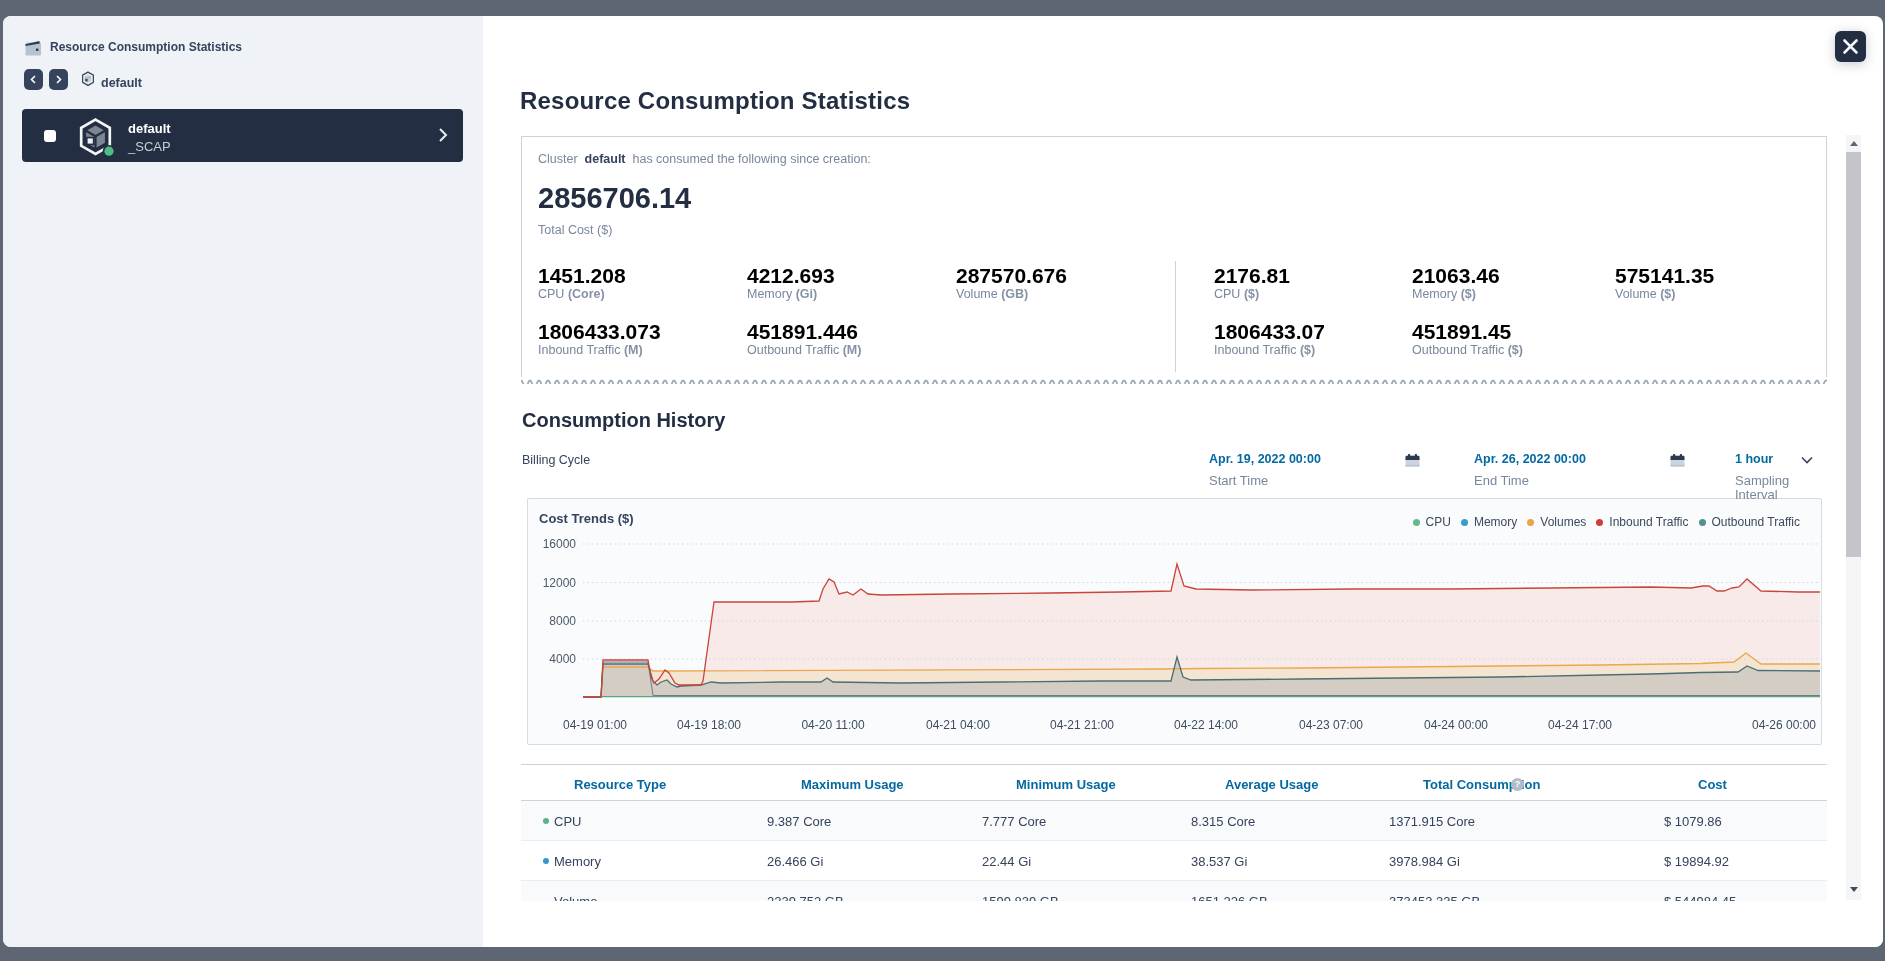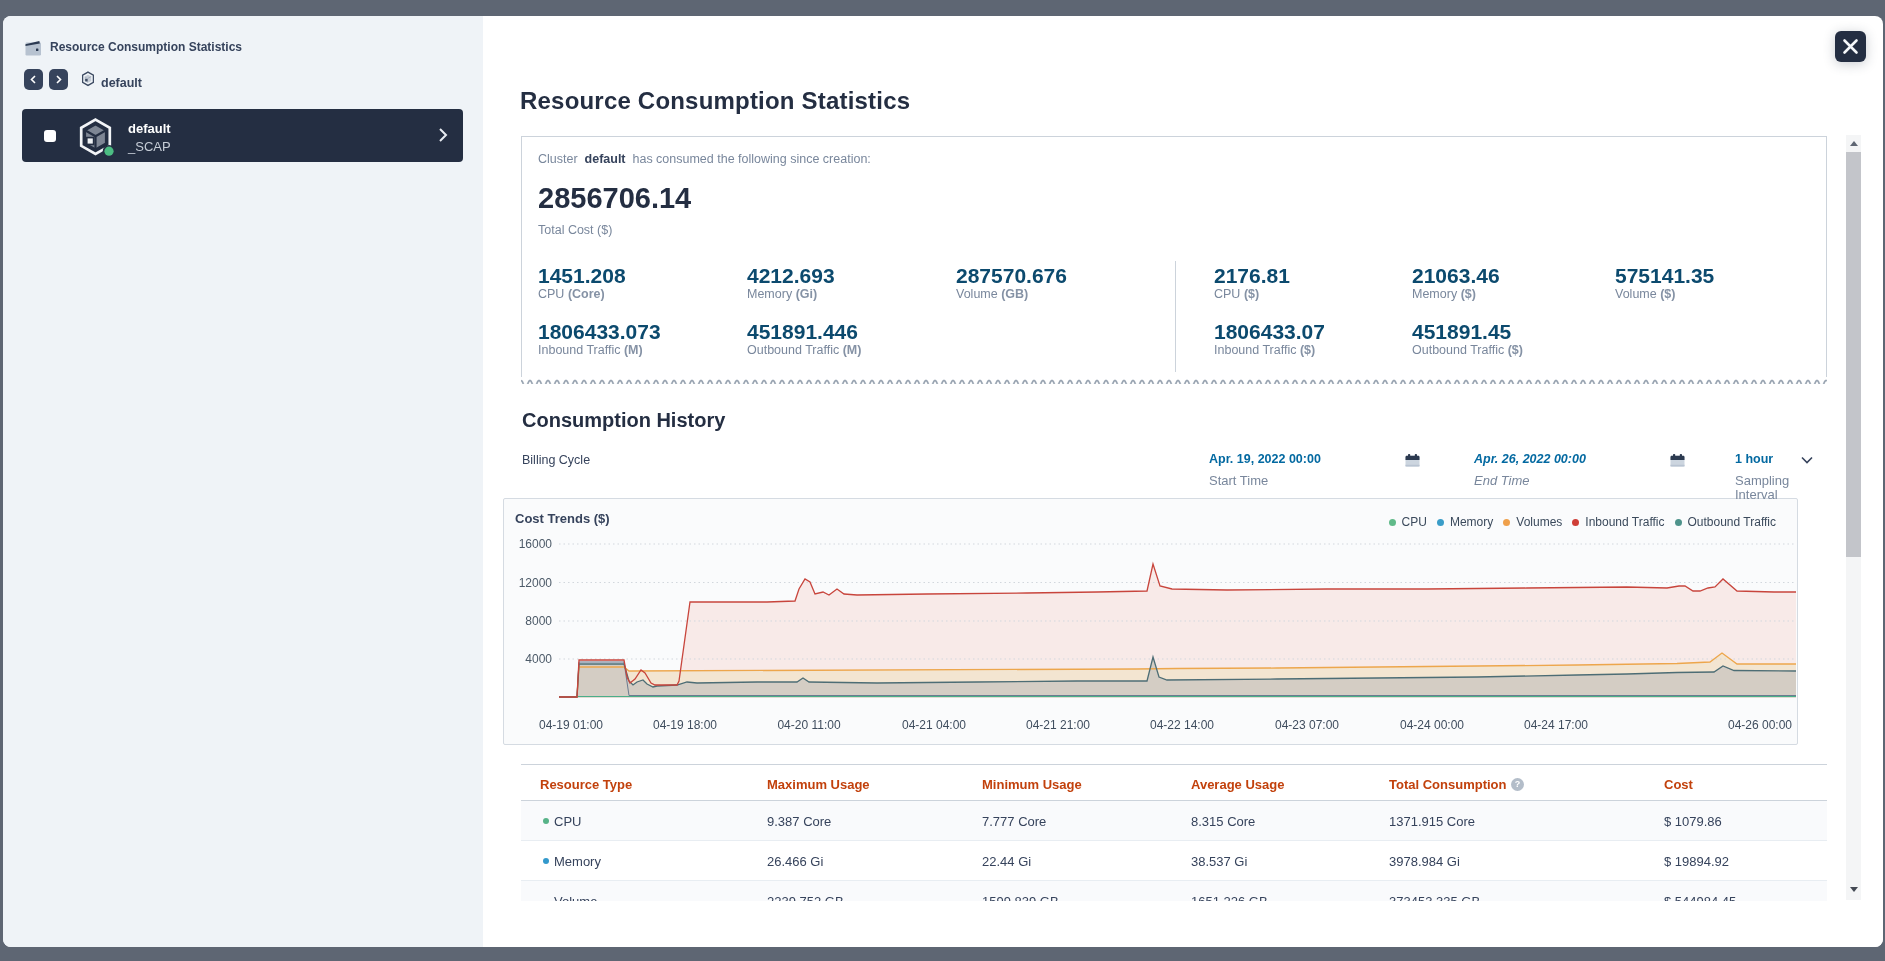--- a/index.html
+++ b/index.html
@@ -16,36 +16,36 @@
 #card .chk { left:22px; top:21px; width:12px; height:12px; border-radius:3px; background:#fff; }
 #card .nm { left:106px; top:12px; font-size:13px; font-weight:bold; color:#fff; }
 #card .ws { left:106px; top:30px; font-size:13px; color:#c6cdd7; }
 #closebtn { left:1832px; top:15px; width:31px; height:31px; border-radius:6px; background:#242e42; box-shadow:0 2px 12px rgba(40,50,70,.25); }
 .h1 { left:517px; top:71px; font-size:24px; font-weight:bold; color:#242e42; letter-spacing:0.2px; }
 #statpanel { left:518px; top:112px; width:1306px; height:241px; background:#fff; border:1px solid #ccd3db; border-bottom:none;margin-top:8px; }
 #statpanel .intro { left:16px; top:15px; font-size:12.5px; color:#79879c; }
 #statpanel .intro b { color:#36435c; }
 #statpanel .bignum { left:16px; top:45px; font-size:29px; font-weight:bold; color:#242e42; }
 #statpanel .bigcap { left:16px; top:86px; font-size:12.5px; color:#79879c; }
-.statnum { font-size:21px; font-weight:bold; color:#0c4a6e; line-height:21px; }
+.statnum { font-size:21px; font-weight:bold; color:#000000; line-height:21px; }
 .statlbl { font-size:12.5px; color:#79879c; line-height:13px; margin-top:2px; }
 .statlbl b { color:#8592a5; }
 #statpanel .vdiv { left:653px; top:124px; width:1px; height:111px; background:#ccd3db; }
 .h2 { left:519px; top:393px; font-size:20px; font-weight:bold; color:#242e42; }
 .bc-label { left:519px; top:437px; font-size:12.5px; color:#36435c; }
 .bc-bold { font-size:12.5px; font-weight:bold; color:#0369a1; line-height:15px; }
 .bc-sub { font-size:13px; color:#79879c; line-height:14px; margin-top:7px; }
-#chartpanel { left:500px; top:482px; width:1295px; height:247px; background:#fafbfc; border:1px solid #d5dbe2; border-radius:2px; z-index:1;}
+#chartpanel { left:524px; top:482px; width:1295px; height:247px; background:#fafbfc; border:1px solid #d5dbe2; border-radius:2px; z-index:1;}
 #chartpanel .ct { position:absolute; left:11px; top:12px; font-size:13px; font-weight:bold; color:#36435c; }
 #legend { position:absolute; right:21px; top:16px; display:flex; gap:10px; font-size:12px; color:#3b4a5c; align-items:center; }
 #legend .it { display:flex; align-items:center; gap:6px; }
 #legend .dot { width:7px; height:7px; border-radius:50%; }
 #tbl { left:518px; top:748px; width:1306px; }
 .trow { position:absolute; left:0; width:1306px; }
-.th { font-size:13px; font-weight:bold; color:#c2410c; position:absolute; top:12px; }
+.th { font-size:13px; font-weight:bold; color:#0369a1; position:absolute; top:12px;margin-left:34px; }
 .td { font-size:13px; color:#36435c; position:absolute; top:13px; }
 .rdot { position:absolute; width:6px; height:6px; border-radius:50%; top:17px; left:22px; }
 #clipw { left:481px; top:884.5px; width:1399px; height:47px; background:#fff; z-index:5; }
 #sbar { left:1843px; top:119px; width:15px; height:765px; background:#f4f5f6; z-index:6; }
 #sbar .thumb { position:absolute; left:0; top:17px; width:15px; height:405px; background:#c3c5ca; }
 .tri-up { position:absolute; left:3.5px; top:6px; width:0; height:0; border-left:4px solid transparent; border-right:4px solid transparent; border-bottom:5px solid #5f6673; }
 .tri-dn { position:absolute; left:3.5px; bottom:8px; width:0; height:0; border-left:4px solid transparent; border-right:4px solid transparent; border-top:5px solid #444a54; }
 </style>
 </head>
 <body>
@@ -116,21 +116,21 @@
       <div class="bc-bold">Apr. 19, 2022 00:00</div>
       <div class="bc-sub">Start Time</div>
     </div>
   <div class="abs" style="left:1402px; top:437px; z-index:2;" id="cal1"><svg width="15" height="13" viewBox="0 0 15 13">
 <rect x="0.5" y="1.8" width="14" height="10.7" rx="1.3" fill="#ccd5df"></rect>
 <path d="M0.5 3.1 C0.5 2.4 1.1 1.8 1.8 1.8 L13.2 1.8 C13.9 1.8 14.5 2.4 14.5 3.1 L14.5 6 L0.5 6 Z" fill="#2c3a50"></path>
 <rect x="3" y="0" width="2.2" height="3" rx="0.7" fill="#2c3a50"></rect>
 <rect x="9.8" y="0" width="2.2" height="3" rx="0.7" fill="#2c3a50"></rect>
 <rect x="0.5" y="10.8" width="14" height="1.7" fill="#b9c4d2"></rect>
 </svg></div>
-  <div class="abs" style="left:1471px; top:436px; z-index:2;font-style:italic;">
+  <div class="abs" style="left:1471px; top:436px; z-index:2;">
       <div class="bc-bold">Apr. 26, 2022 00:00</div>
       <div class="bc-sub">End Time</div>
     </div>
   <div class="abs" style="left:1667px; top:437px; z-index:2;" id="cal2"><svg width="15" height="13" viewBox="0 0 15 13">
 <rect x="0.5" y="1.8" width="14" height="10.7" rx="1.3" fill="#ccd5df"></rect>
 <path d="M0.5 3.1 C0.5 2.4 1.1 1.8 1.8 1.8 L13.2 1.8 C13.9 1.8 14.5 2.4 14.5 3.1 L14.5 6 L0.5 6 Z" fill="#2c3a50"></path>
 <rect x="3" y="0" width="2.2" height="3" rx="0.7" fill="#2c3a50"></rect>
 <rect x="9.8" y="0" width="2.2" height="3" rx="0.7" fill="#2c3a50"></rect>
 <rect x="0.5" y="10.8" width="14" height="1.7" fill="#b9c4d2"></rect>
 </svg></div>

